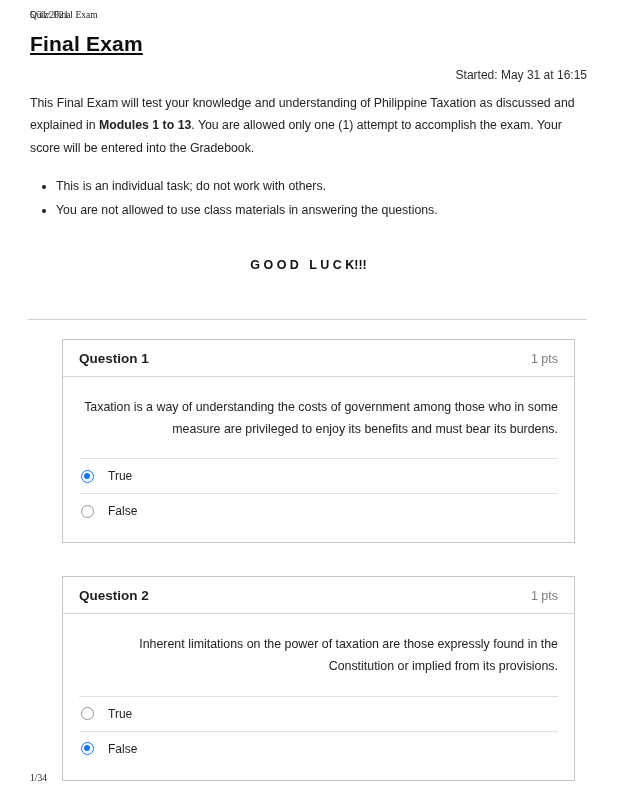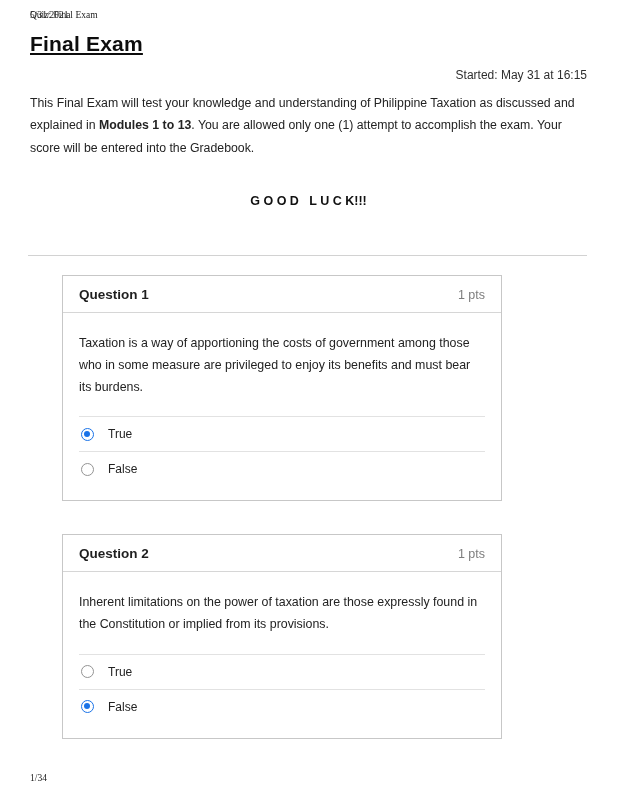--- a/index.html
+++ b/index.html
@@ -50,22 +50,22 @@
     margin-top: 35px; text-align: center;
     font-size: 12.5px; font-weight: bold; color: #111;
     white-space: pre;
   }
   hr.divider {
     border: none; border-top: 1px solid #d2d2d2;
     margin: 47px 0 0 -2px;
   }
 
   .question-card {
-    width: 440px; margin-left: 32px; margin-top: 19px;
-    border: 1px solid #c7c7c7; background: #fff;
+    width: 513px; margin-left: 32px; margin-top: 19px;
+    border: 1px solid #c7c7c7; background: #fff; text-align: right;
   }
   .question-card + .question-card { margin-top: 33px; }
   .q-header {
     display: flex; justify-content: space-between; align-items: center;
     padding: 11px 16px 10px 16px;
     border-bottom: 1px solid #d6d6d6;
   }
   .q-title { font-size: 13.5px; font-weight: bold; color: #1f1f1f; }
   .q-pts { font-size: 12.5px; color: #7d7d7d; }
   .q-body { padding: 20px 16px 14px 16px; }
@@ -100,32 +100,36 @@
   <span>5/31/2021</span>
   <span class="ph-title">Quiz: Final Exam</span>
 </div>
 
 <div class="content">
   <h1 class="page-title">Final Exam</h1>
   <div class="started-line">Started: May 31 at 16:15</div>
 
   <p class="intro-paragraph"><span>This Final Exam will test your knowledge  and understanding of Philippine Taxation as discussed and explained in </span><b>Modules 1 to 13</b><span>. You are allowed only one (1) attempt to accomplish the exam. Your score will be entered into the Gradebook.</span></p>
 
+  <ul class="rules-list">
+    <li>This is an individual task; do not work with others.</li>
+    <li>You are not allowed to use class materials in answering the questions.</li>
+  </ul>
 
   <div class="good-luck">G O O D   L U C K!!!</div>
 
   <hr class="divider">
 
   <div class="question-card">
     <div class="q-header">
       <span class="q-title">Question 1</span>
       <span class="q-pts">1 pts</span>
     </div>
     <div class="q-body">
-      <div class="q-text">Taxation is a way of apportioning the costs of government among those who in some measure are privileged to enjoy its benefits and must bear its burdens.</div>
+      <div class="q-text">Taxation is a way of understanding the costs of government among those who in some measure are privileged to enjoy its benefits and must bear its burdens.</div>
       <div class="answers">
         <div class="answer-row">
           <span class="radio selected"></span>
           <span>True</span>
         </div>
         <div class="answer-row">
           <span class="radio"></span>
           <span>False</span>
         </div>
       </div>

